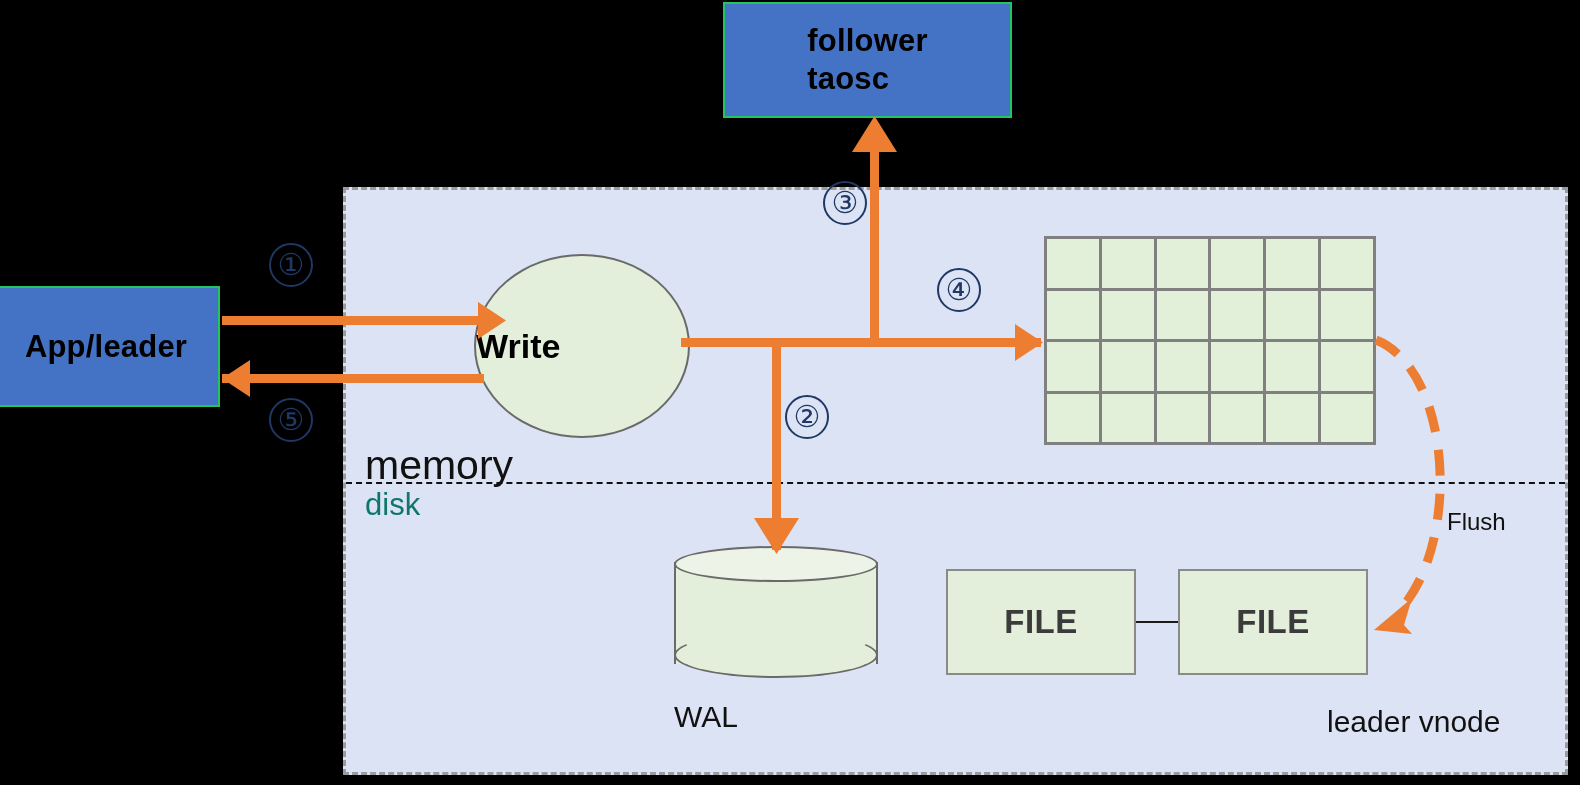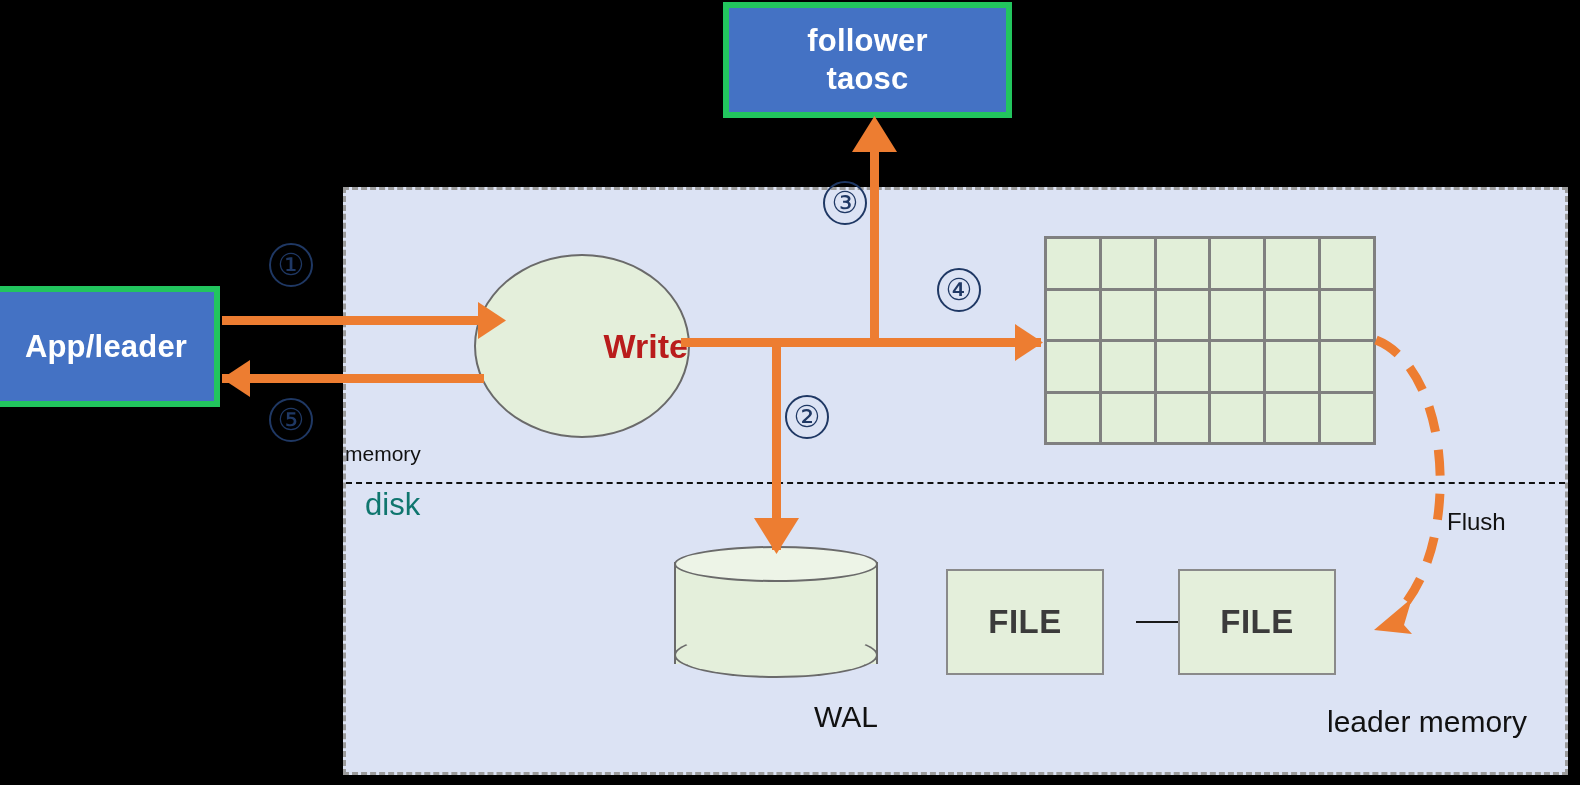--- a/index.html
+++ b/index.html
@@ -8,34 +8,34 @@
   #stage{position:relative;width:1580px;height:785px;background:#000;}
 
   
   .vnode-box{
     position:absolute;left:343px;top:187px;width:1225px;height:588px;
     background:#dce3f4;border:3px dashed #9b9b9b;box-sizing:border-box;
   }
 
   
   .blue-box{
-    position:absolute;background:#4472c4;border:6px solid #22c55e;
-    box-sizing:border-box;color:#ffffff;font-weight:bold;
-    display:flex;align-items:center;justify-content:center;text-align:center;
+    position:absolute;background:#4472c4;border:2px solid #22c55e;
+    box-sizing:border-box;color:#000000;font-weight:bold;
+    display:flex;align-items:center;justify-content:center;text-align:left;
     line-height:1.22;letter-spacing:.2px;
   }
   #follower-vnode{left:723px;top:2px;width:289px;height:116px;font-size:31px;}
   #app-taosc{left:-8px;top:286px;width:228px;height:121px;font-size:31px;}
 
   
   #write-node{
     position:absolute;left:474px;top:254px;width:212px;height:180px;
     background:#e4efdb;border:2px solid #6a6a6a;border-radius:50%;
-    display:flex;align-items:center;justify-content:flex-end;
-    color:#b91c1c;font-size:34px;font-weight:bold;
+    display:flex;align-items:center;justify-content:flex-start;
+    color:#000000;font-size:34px;font-weight:bold;
   }
 
   
   #memtable{
     position:absolute;left:1044px;top:236px;width:332px;height:209px;
     display:grid;grid-template-columns:repeat(6,1fr);grid-template-rows:repeat(4,1fr);
     background:#808080;border:3px solid #808080;box-sizing:border-box;gap:3px;
   }
   #memtable .cell{background:#e2efd9;}
 
@@ -48,40 +48,40 @@
   }
   #wal-cylinder .bottom{
     position:absolute;left:0;top:86px;width:100%;height:46px;
     border:2px solid #6a6a6a;border-radius:50%;box-sizing:border-box;
     background:#e4efdb;border-top-color:transparent;
   }
   #wal-cylinder .top{
     position:absolute;left:0;top:0;width:100%;height:36px;
     background:#edf4e7;border:2px solid #6a6a6a;border-radius:50%;box-sizing:border-box;
   }
-  #wal-label{position:absolute;left:674px;top:700px;width:204px;text-align:right;
+  #wal-label{position:absolute;left:674px;top:700px;width:204px;text-align:left;
              font-size:30px;color:#111;}
 
   
   .file-box{
-    position:absolute;top:569px;width:158px;height:106px;
+    position:absolute;top:569px;width:190px;height:106px;
     background:#e4efdb;border:2px solid #8a8a8a;box-sizing:border-box;
     display:flex;align-items:center;justify-content:center;
     color:#3b3b3b;font-size:33px;font-weight:bold;letter-spacing:.5px;
   }
   #file-1{left:946px;}
   #file-2{left:1178px;}
   #file-link{position:absolute;left:1136px;top:621px;width:44px;height:2px;background:#1a1a1a;}
 
   
   #mem-disk-divider{
     position:absolute;left:346px;top:482px;width:1219px;height:0;
     border-top:2.5px dashed #111;
   }
-  #memory-label{position:absolute;left:345px;top:442px;font-size:21px;color:#111;}
+  #memory-label{position:absolute;left:365px;top:442px;font-size:41px;color:#111;}
   #disk-label{position:absolute;left:365px;top:487px;font-size:31px;color:#0f766e;}
 
   
   .ln{position:absolute;background:#ED7D31;}
   .h{height:9px;} .v{width:9px;}
   #line-1{left:222px;top:316px;width:256px;height:9px;}
   #line-5{left:222px;top:374px;width:262px;height:9px;}
   #line-write-out{left:681px;top:338px;width:360px;height:9px;}
   #line-up-3{left:870px;top:130px;width:9px;height:213px;}
   #line-down-2{left:772px;top:342px;width:9px;height:208px;}
@@ -195,15 +195,15 @@
     <polygon points="1374,630 1412,598 1404,625 1412,634" fill="#ED7D31"></polygon>
   </svg>
 
   <div class="step" id="step-1">①</div>
   <div class="step" id="step-5">⑤</div>
   <div class="step" id="step-2">②</div>
   <div class="step" id="step-3">③</div>
   <div class="step" id="step-4">④</div>
 
   <div id="flush-label">Flush</div>
-  <div id="leader-label">leader memory</div>
+  <div id="leader-label">leader vnode</div>
 
 </div>
 
 </body></html>

